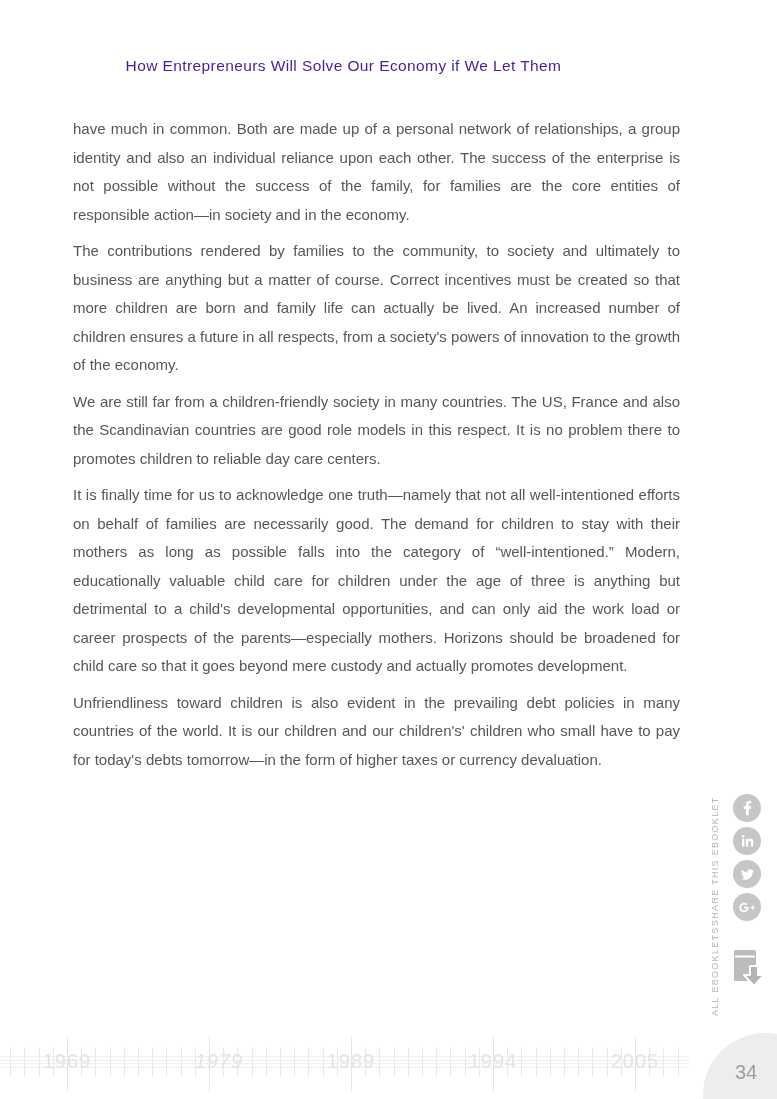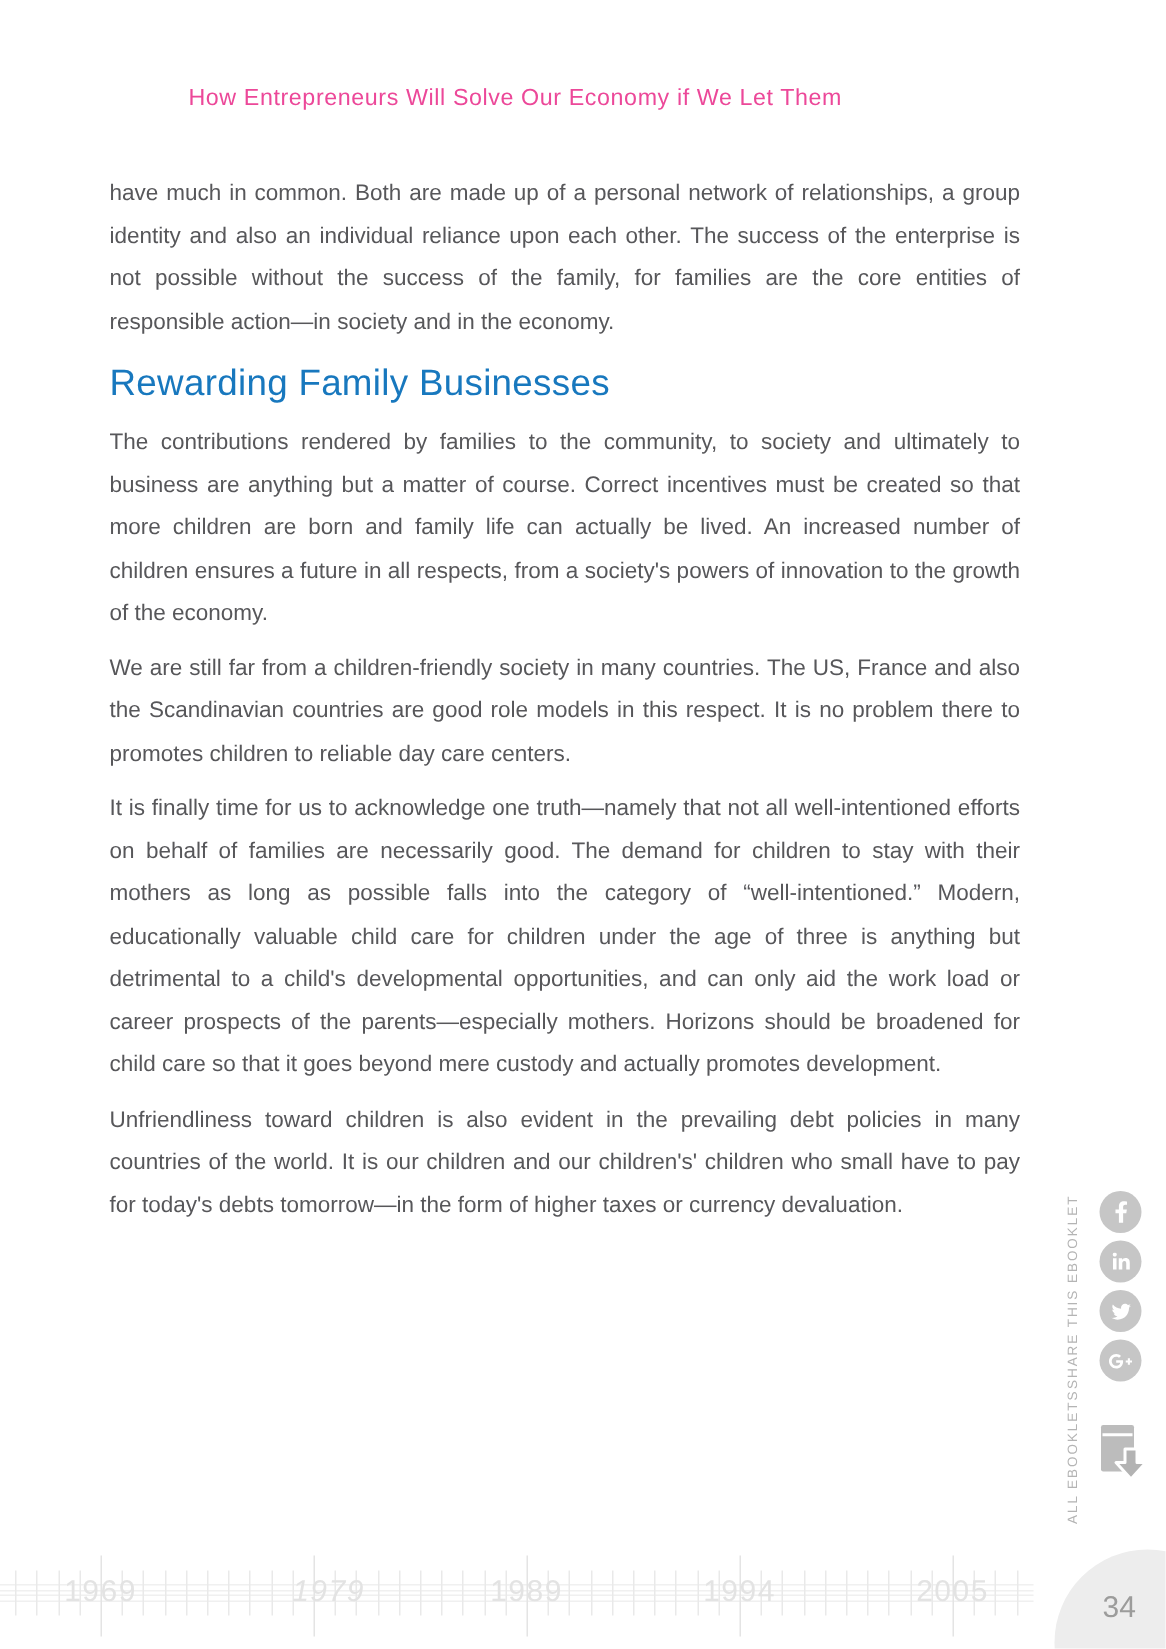--- a/index.html
+++ b/index.html
@@ -4,21 +4,21 @@
 <style>
   html,body{margin:0;padding:0;}
   body{
     width:777px;height:1099px;position:relative;overflow:hidden;
     background:#ffffff;
     font-family:"Liberation Sans","DejaVu Sans",sans-serif;
   }
   
   .running-title{
     position:absolute;top:57px;left:0;width:687px;
-    text-align:center;color:#ec4899;font-size:15.5px;letter-spacing:.4px;
+    text-align:center;color:#4c1d95;font-size:15.5px;letter-spacing:.4px;
   }
   
   .article{
     position:absolute;left:73px;top:115px;width:607px;
     color:#57575a;font-size:15px;line-height:28.5px;
     text-align:justify;
   }
   .article p{margin:0 0 8px 0;}
   .article h1{
     margin:11px 0 9px 0;
@@ -62,21 +62,20 @@
     color:#9c9c9b;font-size:20px;
   }
 </style>
 </head>
 <body>
 
 <div class="running-title">How Entrepreneurs Will Solve Our Economy if We Let Them</div>
 
 <main class="article">
   <p>have much in common. Both are made up of a personal network of relationships, a group identity and also an individual reliance upon each other. The success of the enterprise is not possible without the success of the family, for families are the core entities of responsible action—in society and in the economy.</p>
-  <h1>Rewarding Family Businesses</h1>
   <p>The contributions rendered by families to the community, to society and ultimately to business are anything but a matter of course. Correct incentives must be created so that more children are born and family life can actually be lived. An increased number of children ensures a future in all respects, from a society's powers of innovation to the growth of the economy.</p>
   <p>We are still far from a children-friendly society in many countries. The US, France and also the Scandinavian countries are good role models in this respect. It is no problem there to promotes children to reliable day care centers.</p>
   <p>It is finally time for us to acknowledge one truth—namely that not all well-intentioned efforts on behalf of families are necessarily good. The demand for children to stay with their mothers as long as possible falls into the category of “well-intentioned.” Modern, educationally valuable child care for children under the age of three is anything but detrimental to a child's developmental opportunities, and can only aid the work load or career prospects of the parents—especially mothers. Horizons should be broadened for child care so that it goes beyond mere custody and actually promotes development.</p>
   <p>Unfriendliness toward children is also evident in the prevailing debt policies in many countries of the world. It is our children and our children's' children who small have to pay for today's debts tomorrow—in the form of higher taxes or currency devaluation.</p>
 </main>
 
 <aside>
   <div class="rail-label share">SHARE THIS EBOOKLET</div>
 
   <div class="social-col">

